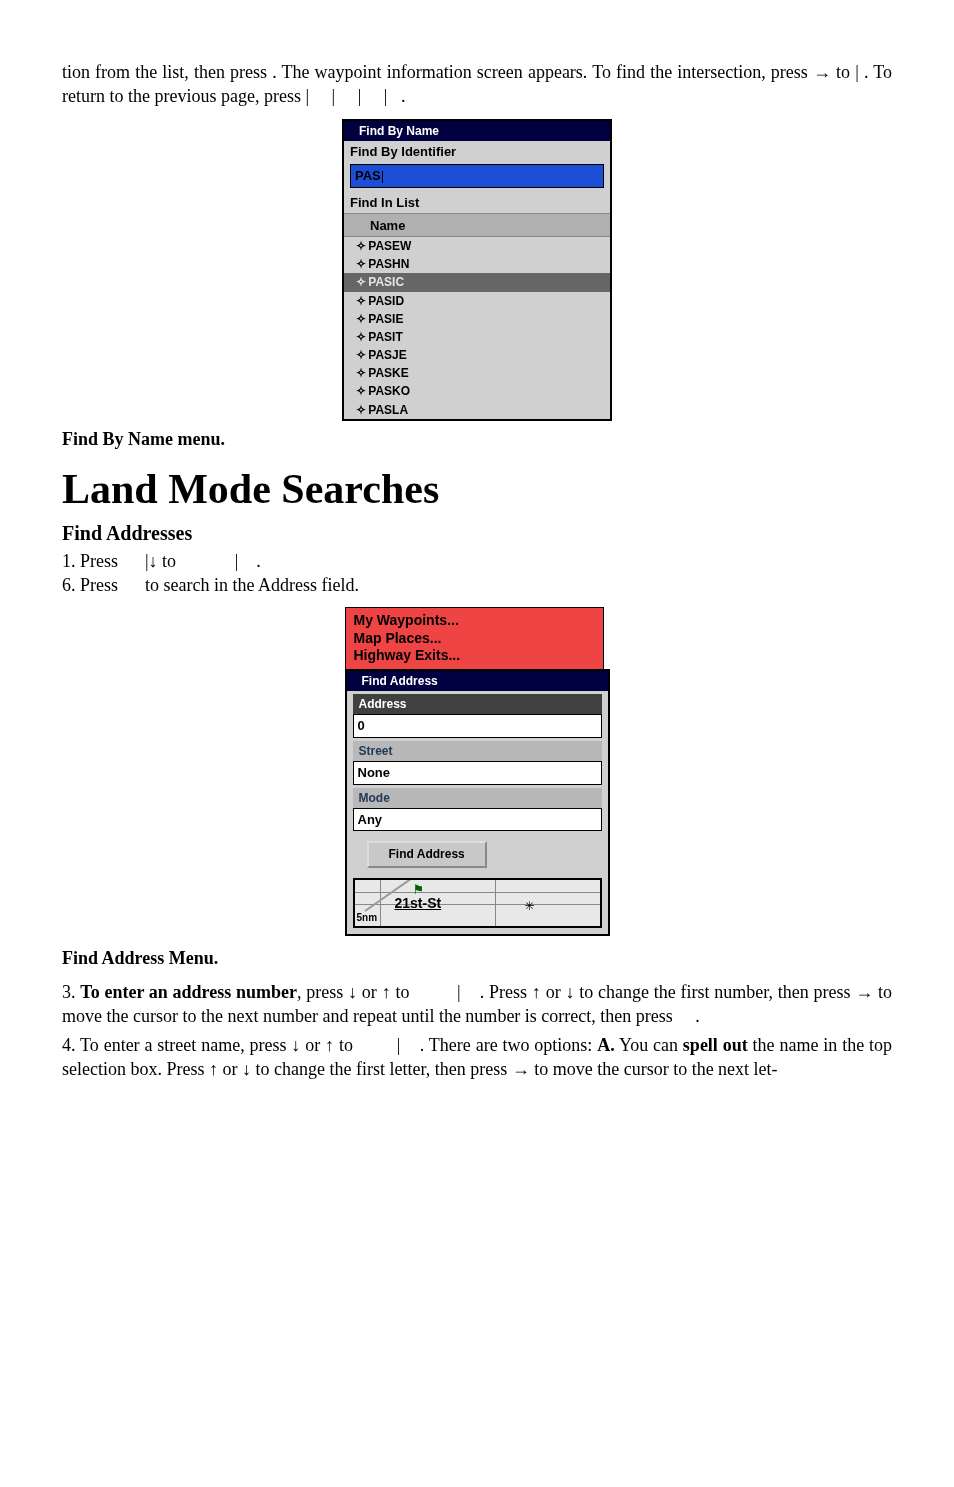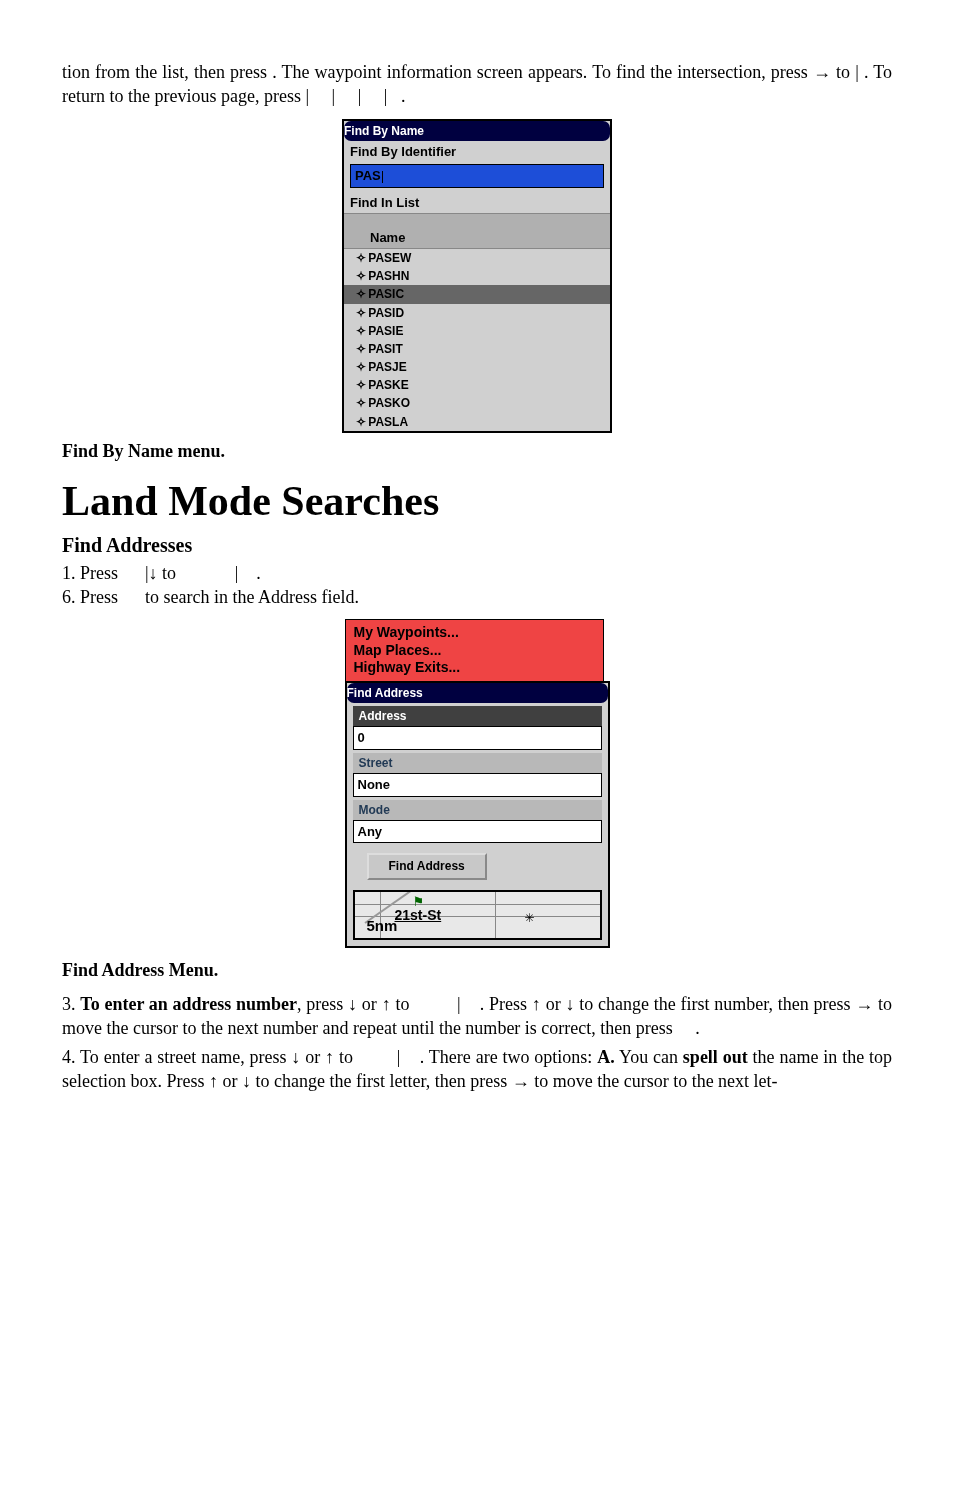--- a/index.html
+++ b/index.html
@@ -48,23 +48,22 @@
     background: #d0d0d0;
     text-align: left;
     font-family: Arial, sans-serif;
     font-size: 13px;
   }
   .dlg1 { width: 266px; }
   .title-bar {
     background: #000040;
     color: #fff;
     font-weight: bold;
-    padding: 2px 0;
-    font-size: 12px;
-    border-radius: 7px;
+    padding: 2px 15px;
+    font-size: 12px;
   }
   .section-label {
     font-weight: bold;
     padding: 2px 6px;
     color: #000;
   }
   .input-box {
     background: #1d4ed8;
     border: 1px solid #000;
     margin: 2px 6px 4px 6px;
@@ -76,31 +75,31 @@
     border-left: 1px solid #000;
     height: 12px;
     vertical-align: middle;
     margin-left:1px;
   }
   .name-header {
     background: #b0b0b0;
     border-top: 1px solid #888;
     border-bottom: 1px solid #888;
     font-weight: bold;
-    padding: 15px 6px 1px 26px;
+    padding: 3px 6px 1px 26px;
   }
   .list-row {
     padding: 1px 6px 1px 12px;
     font-weight: bold;
     font-size: 12px;
     white-space: nowrap;
   }
   .list-row.selected {
     background: #666;
-    color: #000000;
+    color: #e5e5e5;
   }
   .dia {
     display:inline-block;
     width: 9px;
     text-align:center;
   }
 
   
   .dlg2 { width: 261px; }
   .menu-top {
@@ -163,21 +162,21 @@
   .map-box .grid2 {
     position:absolute; left:140px; top:0; bottom:0; border-left:1px solid #888;
   }
   .map-box .hgrid {
     position:absolute; left:0; right:0; top:12px; border-top:1px solid #888;
   }
   .map-box .hgrid2 {
     position:absolute; left:0; right:0; top:24px; border-top:1px solid #888;
   }
   .map-box .corner {
-    position:absolute; left:12px; bottom:1px; font-size:15px; font-weight:bold;
+    position:absolute; left:2px; bottom:1px; font-size:10px; font-weight:bold;
   }
   .map-box .street {
     position:absolute; left:40px; top:14px; font-size:14px; font-weight:bold; text-decoration: underline;
   }
   .map-box .flag {
     position:absolute; left:58px; top:1px; font-size:13px; color:#006400;
   }
   .map-box .tree {
     position:absolute; left:170px; top:18px; font-size:12px;
   }

